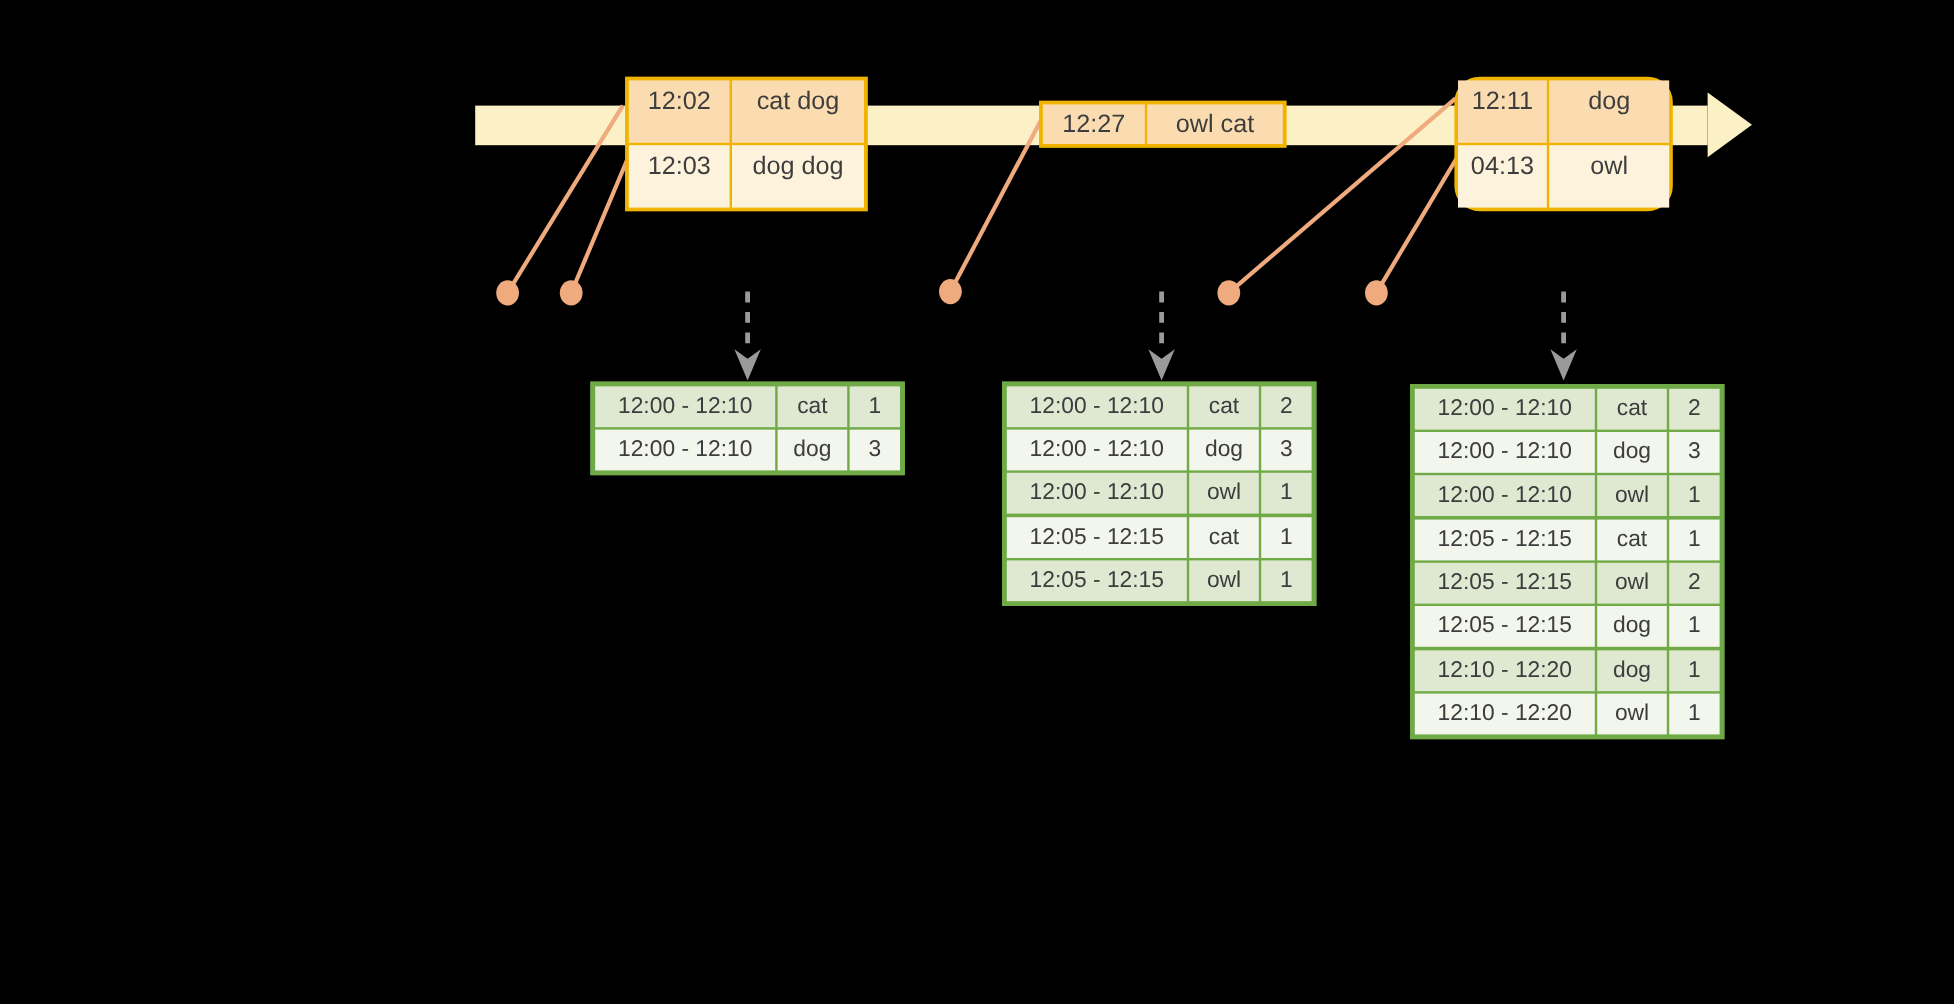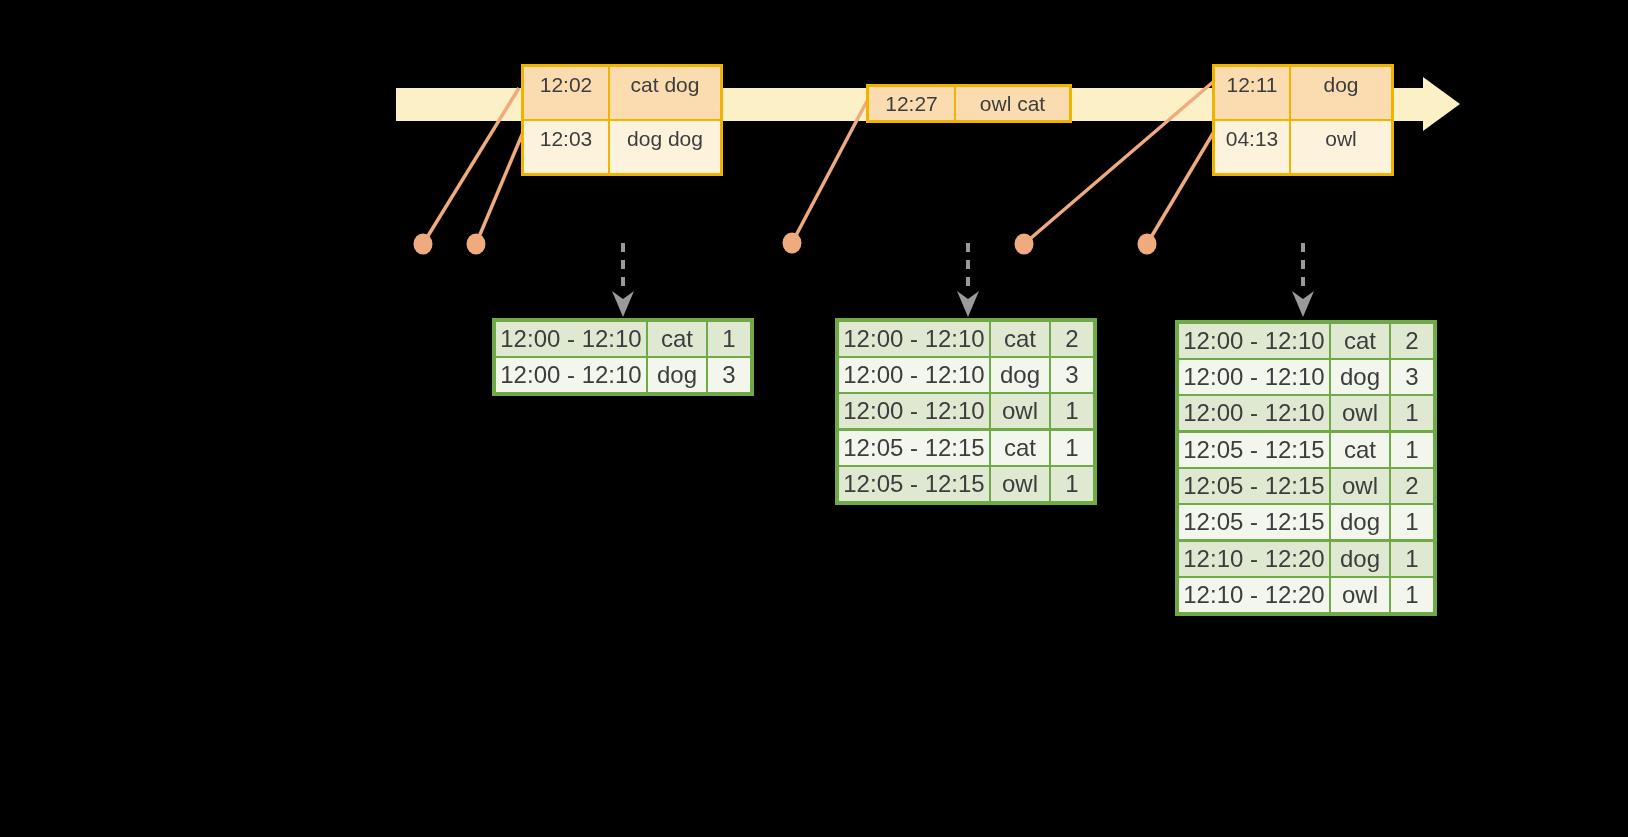--- a/index.html
+++ b/index.html
@@ -34,21 +34,21 @@
   .erow{display:grid;gap:2px;}
   .ecell{height:52px;line-height:36px;text-align:center;font-size:21px;color:var(--text);}
   .et2 .ecell{height:33px;line-height:33px;}
   .ea{background:var(--event-row-odd);}
   .eb{background:var(--event-row-even);}
 
   
   .rtable{position:absolute;border:4px solid var(--result-border);background:var(--result-border);
           display:flex;flex-direction:column;gap:3px;}
   .rgroup{display:grid;grid-template-columns:150px 58px 42px;gap:2px;}
-  .rcell{height:34px;line-height:34px;text-align:center;font-size:24px;color:var(--text);}
+  .rcell{height:34px;line-height:34px;text-align:center;font-size:19px;color:var(--text);}
   .ra{background:var(--result-row-odd);}
   .rb{background:var(--result-row-even);}
 </style>
 </head>
 <body>
 
 <div class="stage">
 
   <svg class="layer" width="1628" height="837" viewBox="0 0 1628 837">
 
@@ -86,21 +86,21 @@
     </div>
   </div>
 
   <div class="etable et2" style="left:866px;top:84px;">
     <div class="erow" style="grid-template-columns:85px 113px;">
       <div class="ecell ea">12:27</div>
       <div class="ecell ea">owl cat</div>
     </div>
   </div>
 
-  <div class="etable" style="left:1212px;top:64px;">
+  <div class="etable" style="left:1212px;top:64px;border-radius:21px;">
     <div class="erow" style="grid-template-columns:74px 100px;">
       <div class="ecell ea">12:11</div>
       <div class="ecell ea">dog</div>
     </div>
     <div class="erow" style="grid-template-columns:74px 100px;">
       <div class="ecell eb">04:13</div>
       <div class="ecell eb">owl</div>
     </div>
   </div>
 

